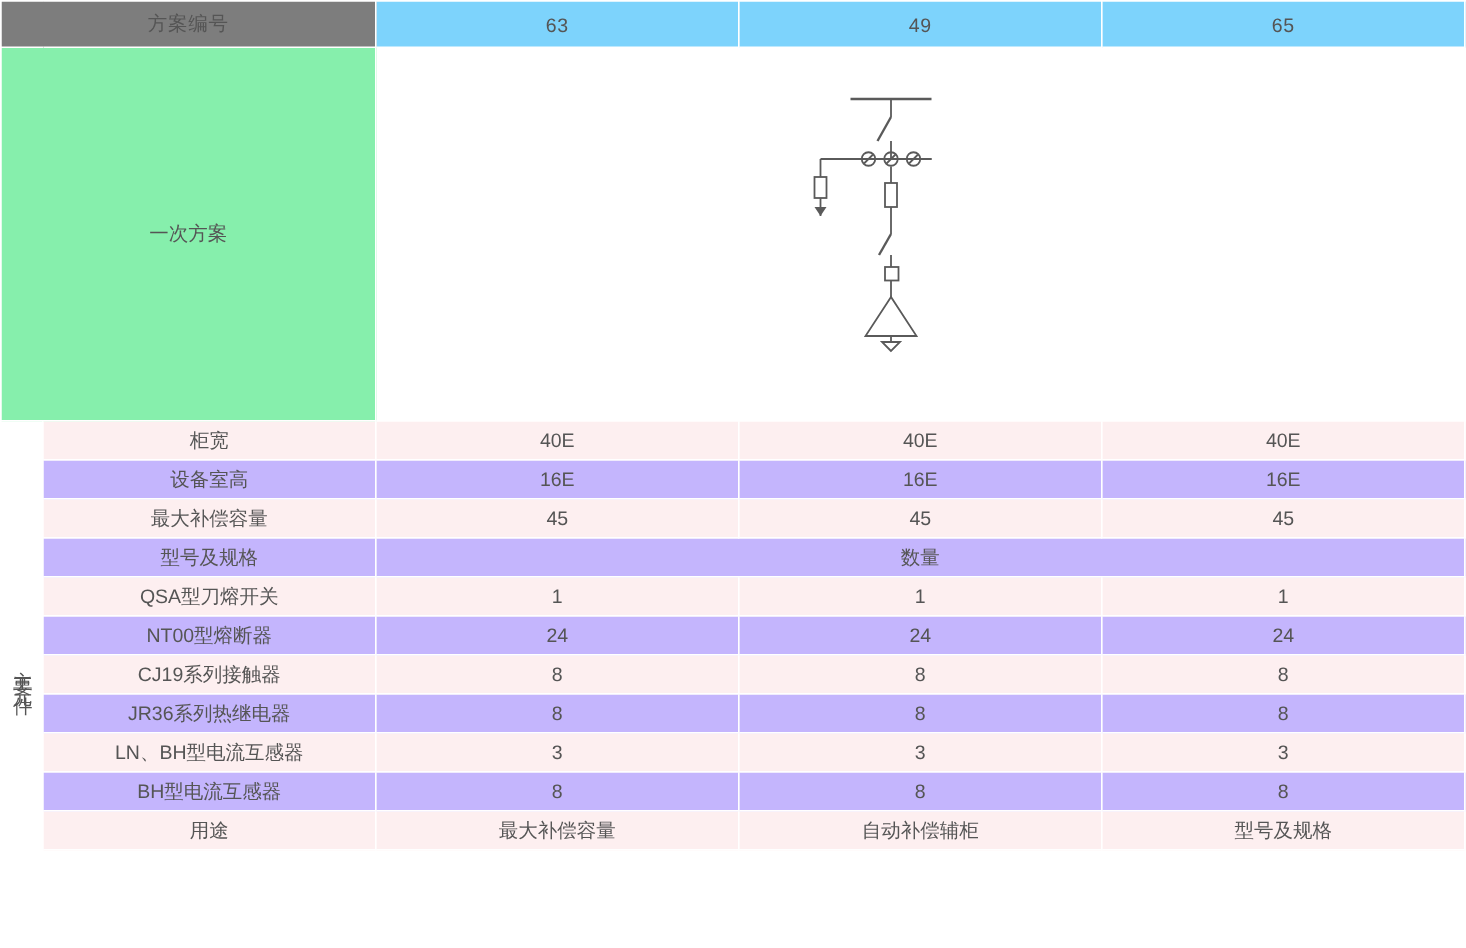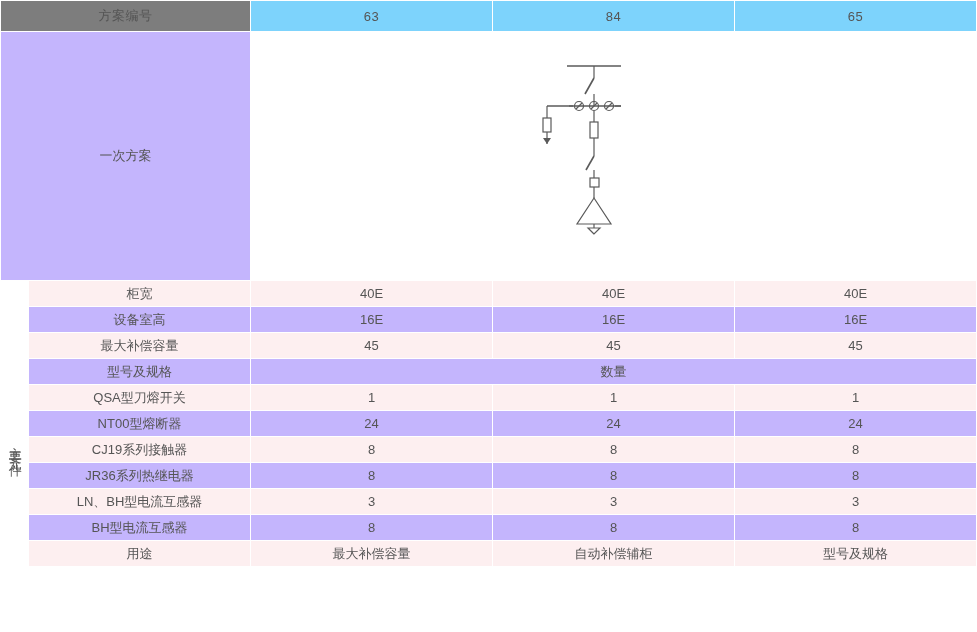--- a/index.html
+++ b/index.html
@@ -58,21 +58,21 @@
   }
   td.rail-cell {
     background: #ffffff;
     border: 1px solid #ffffff;
   }
   .rowh { height: 26px; }
 
   
   .diagram-label {
     height: 248px;
-    background: #c4b5fd;
+    background: #86efac;
     color: #555;
   }
   td.diagram-cell {
     background: #ffffff;
     position: relative;
   }
   .diagram-wrap {
     display: flex;
     align-items: center;
     justify-content: center;
@@ -115,21 +115,21 @@
       <col class="c-label">
       <col class="c-data">
       <col class="c-data">
       <col class="c-data">
     </colgroup>
     <tbody>
 
       <tr class="hdr">
         <td class="hdr-rail" colspan="2">方案编号</td>
         <td>63</td>
-        <td>84</td>
+        <td>49</td>
         <td>65</td>
       </tr>
 
       <tr>
         <td class="diagram-label" colspan="2">一次方案</td>
         <td class="diagram-cell" colspan="3">
           <div class="diagram-wrap">
             <svg width="170" height="200" viewBox="0 0 170 200">
               <g stroke="#5a5a5a" stroke-width="1.2" fill="none">
 

